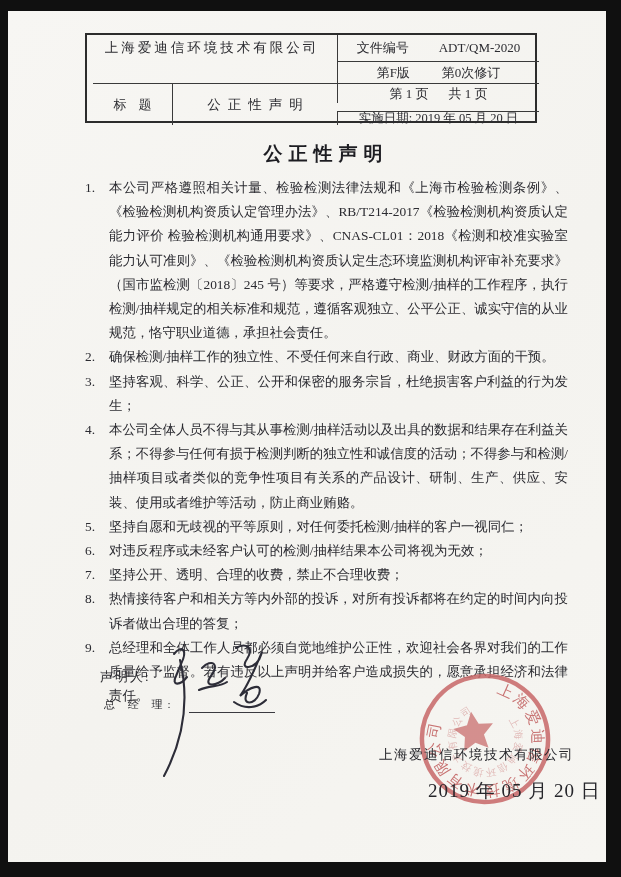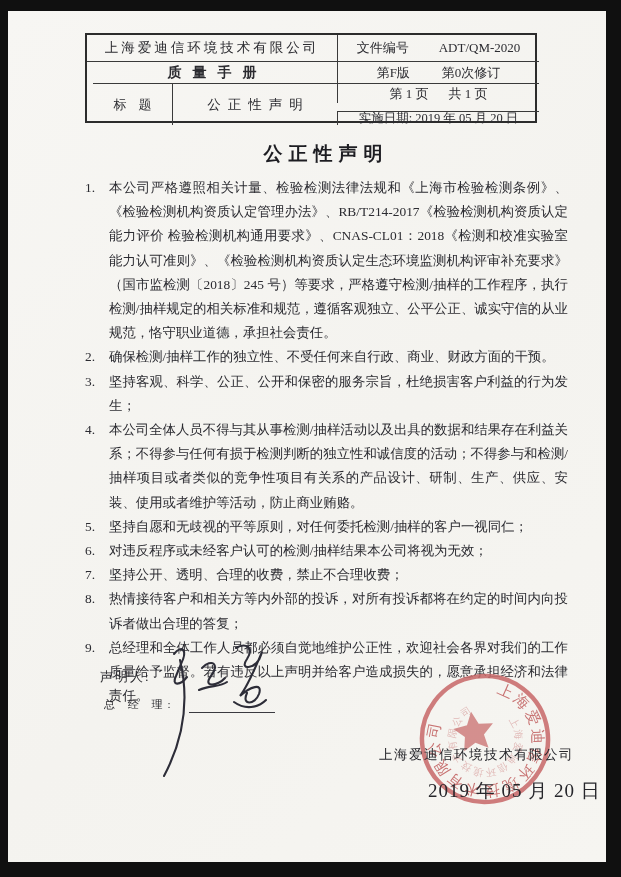--- a/index.html
+++ b/index.html
@@ -84,21 +84,20 @@
 <div class="page"></div>
 
 <div class="content">
 
   <div class="hdr-table">
     <div class="cell c-company">上海爱迪信环境技术有限公司</div>
     <div class="cell c-docno bl">
       <span>文件编号</span>
       <span>ADT/QM-2020</span>
     </div>
-    <div class="cell c-manual bt">质量手册</div>
     <div class="cell c-version bl bt">
       <span>第F版</span>
       <span>第0次修订</span>
     </div>
     <div class="cell c-titlelabel bt">标题</div>
     <div class="cell c-titleval bl bt">公正性声明</div>
     <div class="cell c-page bl bt">
       <span>第 1 页</span>
       <span>共 1 页</span>
     </div>

